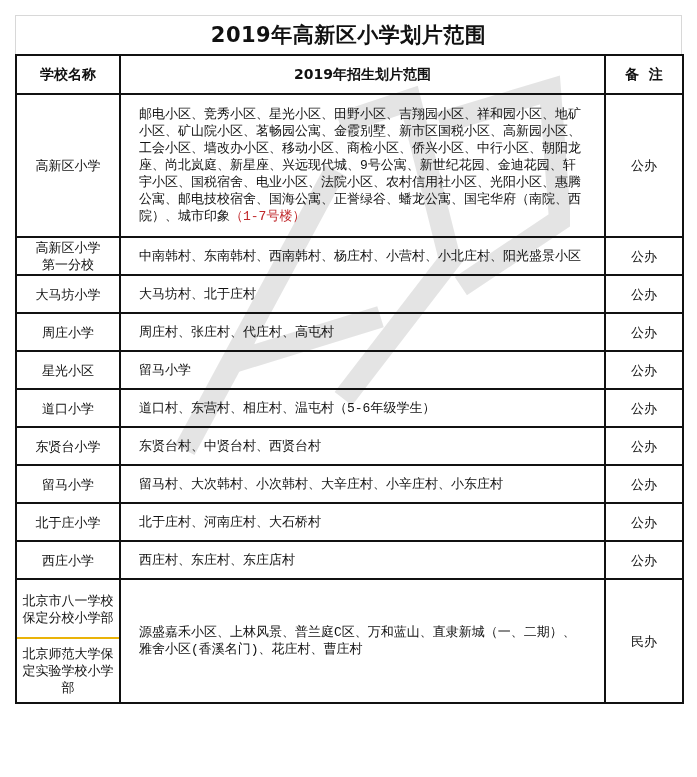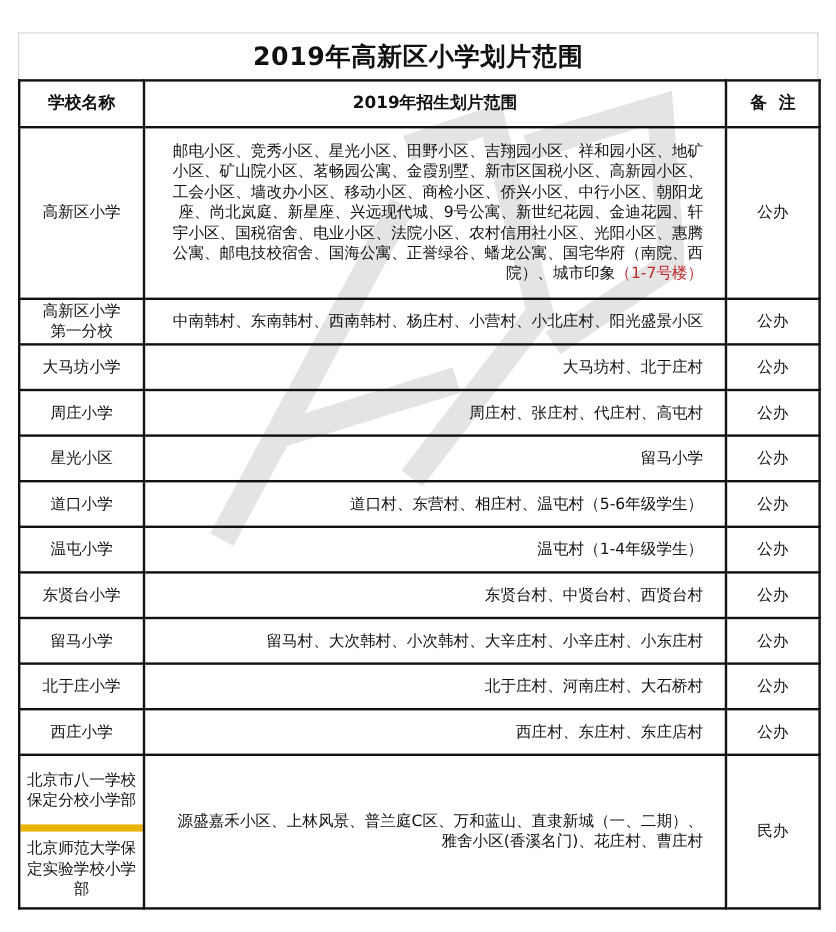--- a/index.html
+++ b/index.html
@@ -1,34 +1,34 @@
 <!DOCTYPE html>
 <html><head>
 <meta charset="utf-8">
 <style>
   html, body { margin: 0; padding: 0; background: #ffffff; }
   body { width: 697px; height: 777px; position: relative; overflow: hidden;
          font-family: "DejaVu Sans", "Liberation Sans", sans-serif; color: #111; }
-  .sheet { position: absolute; left: 15px; top: 15px; width: 667px; margin-top: 12px; }
+  .sheet { position: absolute; left: 15px; top: 15px; width: 667px; }
   .title-row { height: 38px; border: 1px solid #d8d8d8; border-bottom: none;
                display: flex; align-items: center; justify-content: center;
                font-size: 21px; font-weight: bold; letter-spacing: 0.5px; }
   table { border-collapse: collapse; width: 667px; table-layout: fixed; }
   td, th { border: 2px solid #111; padding: 0 18px; font-size: 13px; line-height: 17px; }
   th { font-weight: bold; font-size: 14px; height: 37px; }
   col.c1 { width: 104px; } col.c2 { width: 485px; } col.c3 { width: 78px; }
   td.name { text-align: center; }
-  td.range { text-align: right; }
+  td.range { text-align: left; font-family: Liberation Mono, monospace; }
   td.note { text-align: center; }
   tr.std td { height: 36px; }
   tr.big td { height: 141px; }
   .red { color: #c0282b; }
   .split-cell { padding: 0; vertical-align: top; }
   .split-top { height: 57px; display: flex; align-items: center; justify-content: center;
-               border-bottom: 6px solid #eab308; text-align: center; }
+               border-bottom: 2px solid #eab308; text-align: center; }
   .split-bot { height: 63px; display: flex; align-items: center; justify-content: center; text-align: center; }
   .watermark { position: absolute; left: 150px; top: 60px; width: 420px; height: 420px;
                pointer-events: none; opacity: 0.10; }
 </style>
 </head>
 <body>
 
 <svg class="watermark" viewBox="0 0 420 420">
   <g fill="none" stroke="#000" stroke-width="22" stroke-linecap="square">
     <path d="M40 380 L180 120"></path>
@@ -78,25 +78,20 @@
         <td class="name">星光小区</td>
         <td class="range">留马小学</td>
         <td class="note">公办</td>
       </tr>
       <tr class="std">
         <td class="name">道口小学</td>
         <td class="range">道口村、东营村、相庄村、温屯村（5-6年级学生）</td>
         <td class="note">公办</td>
       </tr>
       <tr class="std">
-        <td class="name">温屯小学</td>
-        <td class="range">温屯村（1-4年级学生）</td>
-        <td class="note">公办</td>
-      </tr>
-      <tr class="std">
         <td class="name">东贤台小学</td>
         <td class="range">东贤台村、中贤台村、西贤台村</td>
         <td class="note">公办</td>
       </tr>
       <tr class="std">
         <td class="name">留马小学</td>
         <td class="range">留马村、大次韩村、小次韩村、大辛庄村、小辛庄村、小东庄村</td>
         <td class="note">公办</td>
       </tr>
       <tr class="std">

